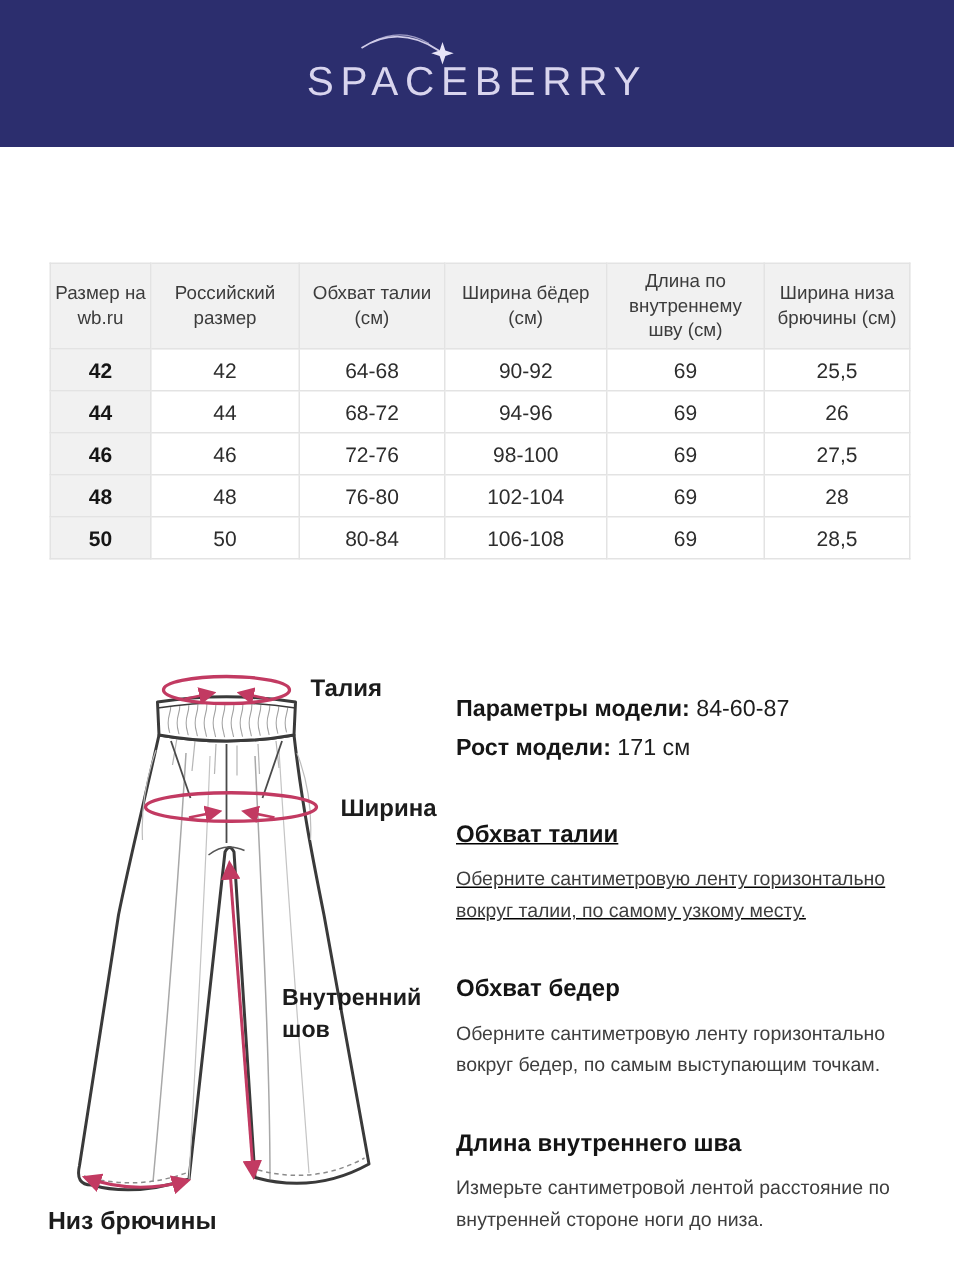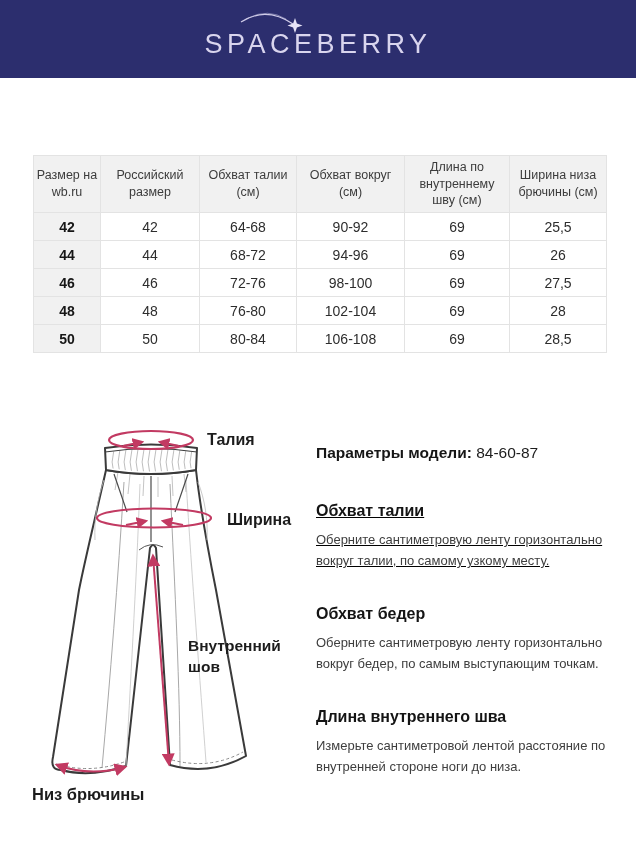--- a/index.html
+++ b/index.html
@@ -3,21 +3,21 @@
 <meta charset="utf-8">
 <style>
   html,body{margin:0;padding:0;}
   body{
     width:636px;height:848px;overflow:hidden;background:#ffffff;
     font-family:"Liberation Sans","DejaVu Sans",sans-serif;
     position:relative;
   }
   
   .brand-header{
-    height:78px;background:#2c2e6e;
+    height:98px;background:#2c2e6e;
     display:flex;align-items:center;justify-content:center;
   }
   .logo{
     position:relative;color:#d9d5ee;font-size:27px;letter-spacing:4.5px;
     font-weight:400;line-height:1;padding-top:10px;
   }
   .comet{position:absolute;left:calc(50% - 80px);top:-16px;}
   
   .size-table{
     border-collapse:collapse;table-layout:fixed;width:573px;
@@ -34,21 +34,21 @@
   .size-table td.rowhead{background:#f1f1f1;font-weight:700;color:#161616;}
   
   .figure-area{position:relative;margin-top:64px;height:433px;}
   .pants{position:absolute;left:20px;top:3px;}
   .diag-label{position:absolute;font-weight:700;font-size:16px;color:#1c1c1c;}
   .lbl-waist{left:207px;top:14px;}
   .lbl-hips{left:227px;top:94px;}
   .lbl-inseam{left:188px;top:219px;width:108px;line-height:1.35;font-size:15.5px;}
   .lbl-hem{left:32px;top:368px;font-size:16.5px;}
   
-  .info{position:absolute;left:316px;top:27px;width:312px;}
+  .info{position:absolute;left:304px;top:27px;width:312px;}
   .param-line{font-size:15.5px;color:#161616;margin:0 0 8px;}
   .param-line .lab{font-weight:700;}
   .param-line .val{font-weight:400;color:#1d1d1d;}
   .guide{margin-top:34px;}
   .guide.first{margin-top:40px;text-decoration:underline;}
   .guide h3{font-size:16px;font-weight:700;margin:0 0 9px;color:#141414;}
   .guide p{font-size:13px;margin:0;color:#3e3e3e;line-height:1.62;}
 </style>
 </head>
 <body>
@@ -71,21 +71,21 @@
       <col style="width:97px">
     <col style="width:108px">
       <col style="width:105px">
       <col style="width:97px">
   </colgroup>
   <thead>
     <tr>
       <th>Размер на wb.ru</th>
       <th>Российский размер</th>
       <th>Обхват талии (см)</th>
-      <th>Обхват вокруг (см)</th>
+      <th>Ширина бёдер (см)</th>
       <th>Длина по внутреннему шву (см)</th>
       <th>Ширина низа брючины (см)</th>
     </tr>
   </thead>
   <tbody>
     <tr>
       <td class="rowhead">42</td>
       <td>42</td>
       <td>64-68</td>
       <td>90-92</td>
@@ -190,20 +190,24 @@
   <div class="diag-label lbl-waist">Талия</div>
   <div class="diag-label lbl-hips">Ширина</div>
   <div class="diag-label lbl-inseam">Внутренний шов</div>
   <div class="diag-label lbl-hem">Низ брючины</div>
 
   <div class="info">
     <p class="param-line">
       <span class="lab">Параметры модели:</span>
       <span class="val">84-60-87</span>
     </p>
+    <p class="param-line">
+      <span class="lab">Рост модели:</span>
+      <span class="val">171 см</span>
+    </p>
 
     <div class="guide first">
       <h3>Обхват талии</h3>
       <p>Оберните сантиметровую ленту горизонтально вокруг талии, по самому узкому месту.</p>
     </div>
     <div class="guide">
       <h3>Обхват бедер</h3>
       <p>Оберните сантиметровую ленту горизонтально вокруг бедер, по самым выступающим точкам.</p>
     </div>
     <div class="guide">

